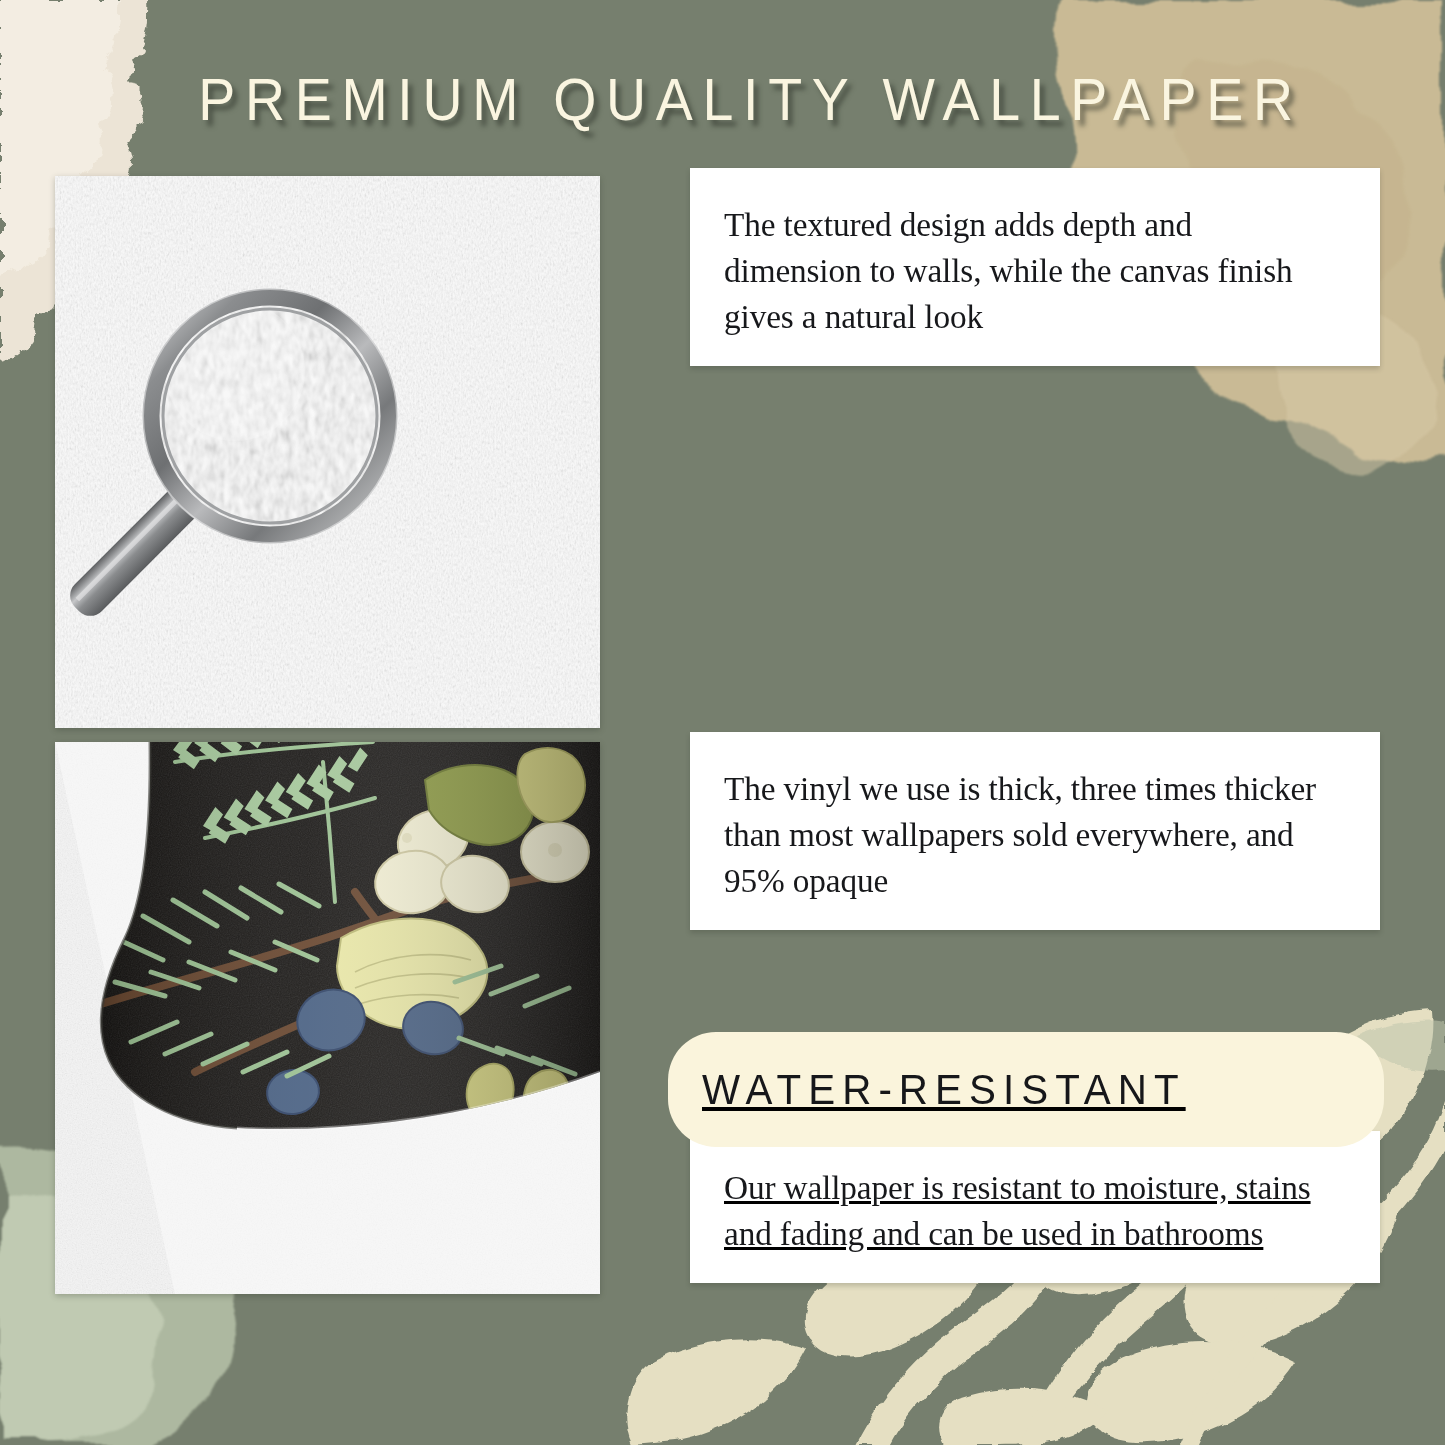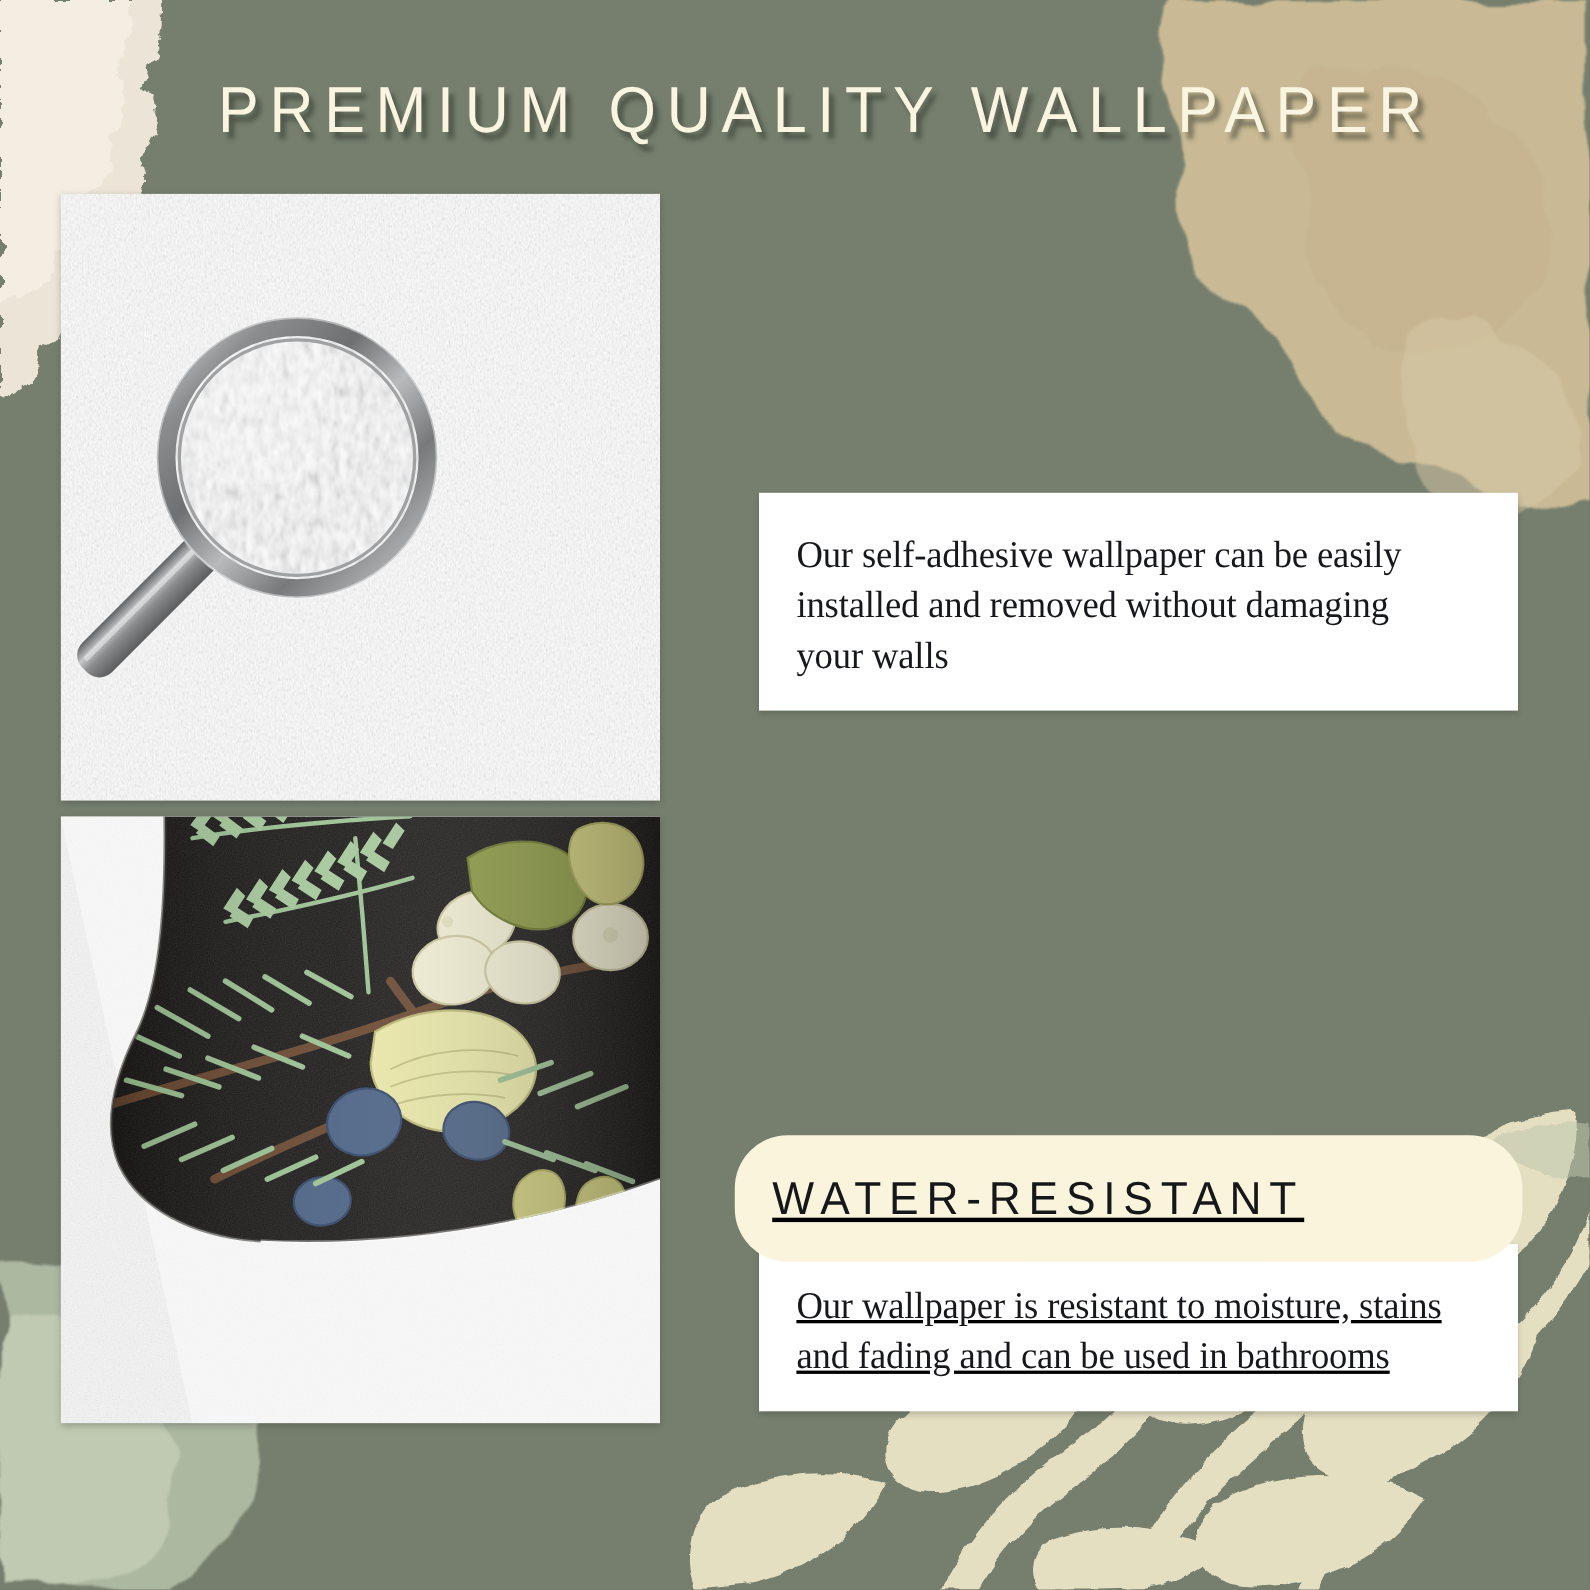--- a/index.html
+++ b/index.html
@@ -363,29 +363,32 @@
 
       <rect x="0" y="-20" width="560" height="430" fill="url(#rollShade)"></rect>
     </g>
 
     <path d="M95,0 C96,74 92,150 70,196 C48,240 38,282 54,318 C72,356 120,382 182,386" fill="none" stroke="#3a3a36" stroke-width="3" opacity="0.6"></path>
     <path d="M182,386 C300,392 430,372 545,330" fill="none" stroke="#ffffff" stroke-width="3" opacity="0.35"></path>
   </svg>
 </div>
 
 <div class="card" id="card-0">
+  <div class="card-body">
+    <div class="card-body-text">The textured design adds depth and dimension to walls, while the canvas finish gives a natural look</div>
+  </div>
 </div>
 
 <div class="card" id="card-1">
+</div>
+
+<div class="card" id="card-2">
   <div class="card-body">
-    <div class="card-body-text">Our self-adhesive wallpaper can be easily installed and removed without damaging your walls</div>
+    <div class="card-body-text">The vinyl we use is thick, three times thicker than most wallpapers sold everywhere, and 95% opaque</div>
   </div>
-</div>
-
-<div class="card" id="card-2">
 </div>
 
 <div class="card" id="card-3">
   <div class="card-head">
     <span class="card-head-text">WATER-RESISTANT</span>
   </div>
   <div class="card-body">
     <div class="card-body-text">Our wallpaper is resistant to moisture, stains and fading and can be used in bathrooms</div>
   </div>
 </div>

